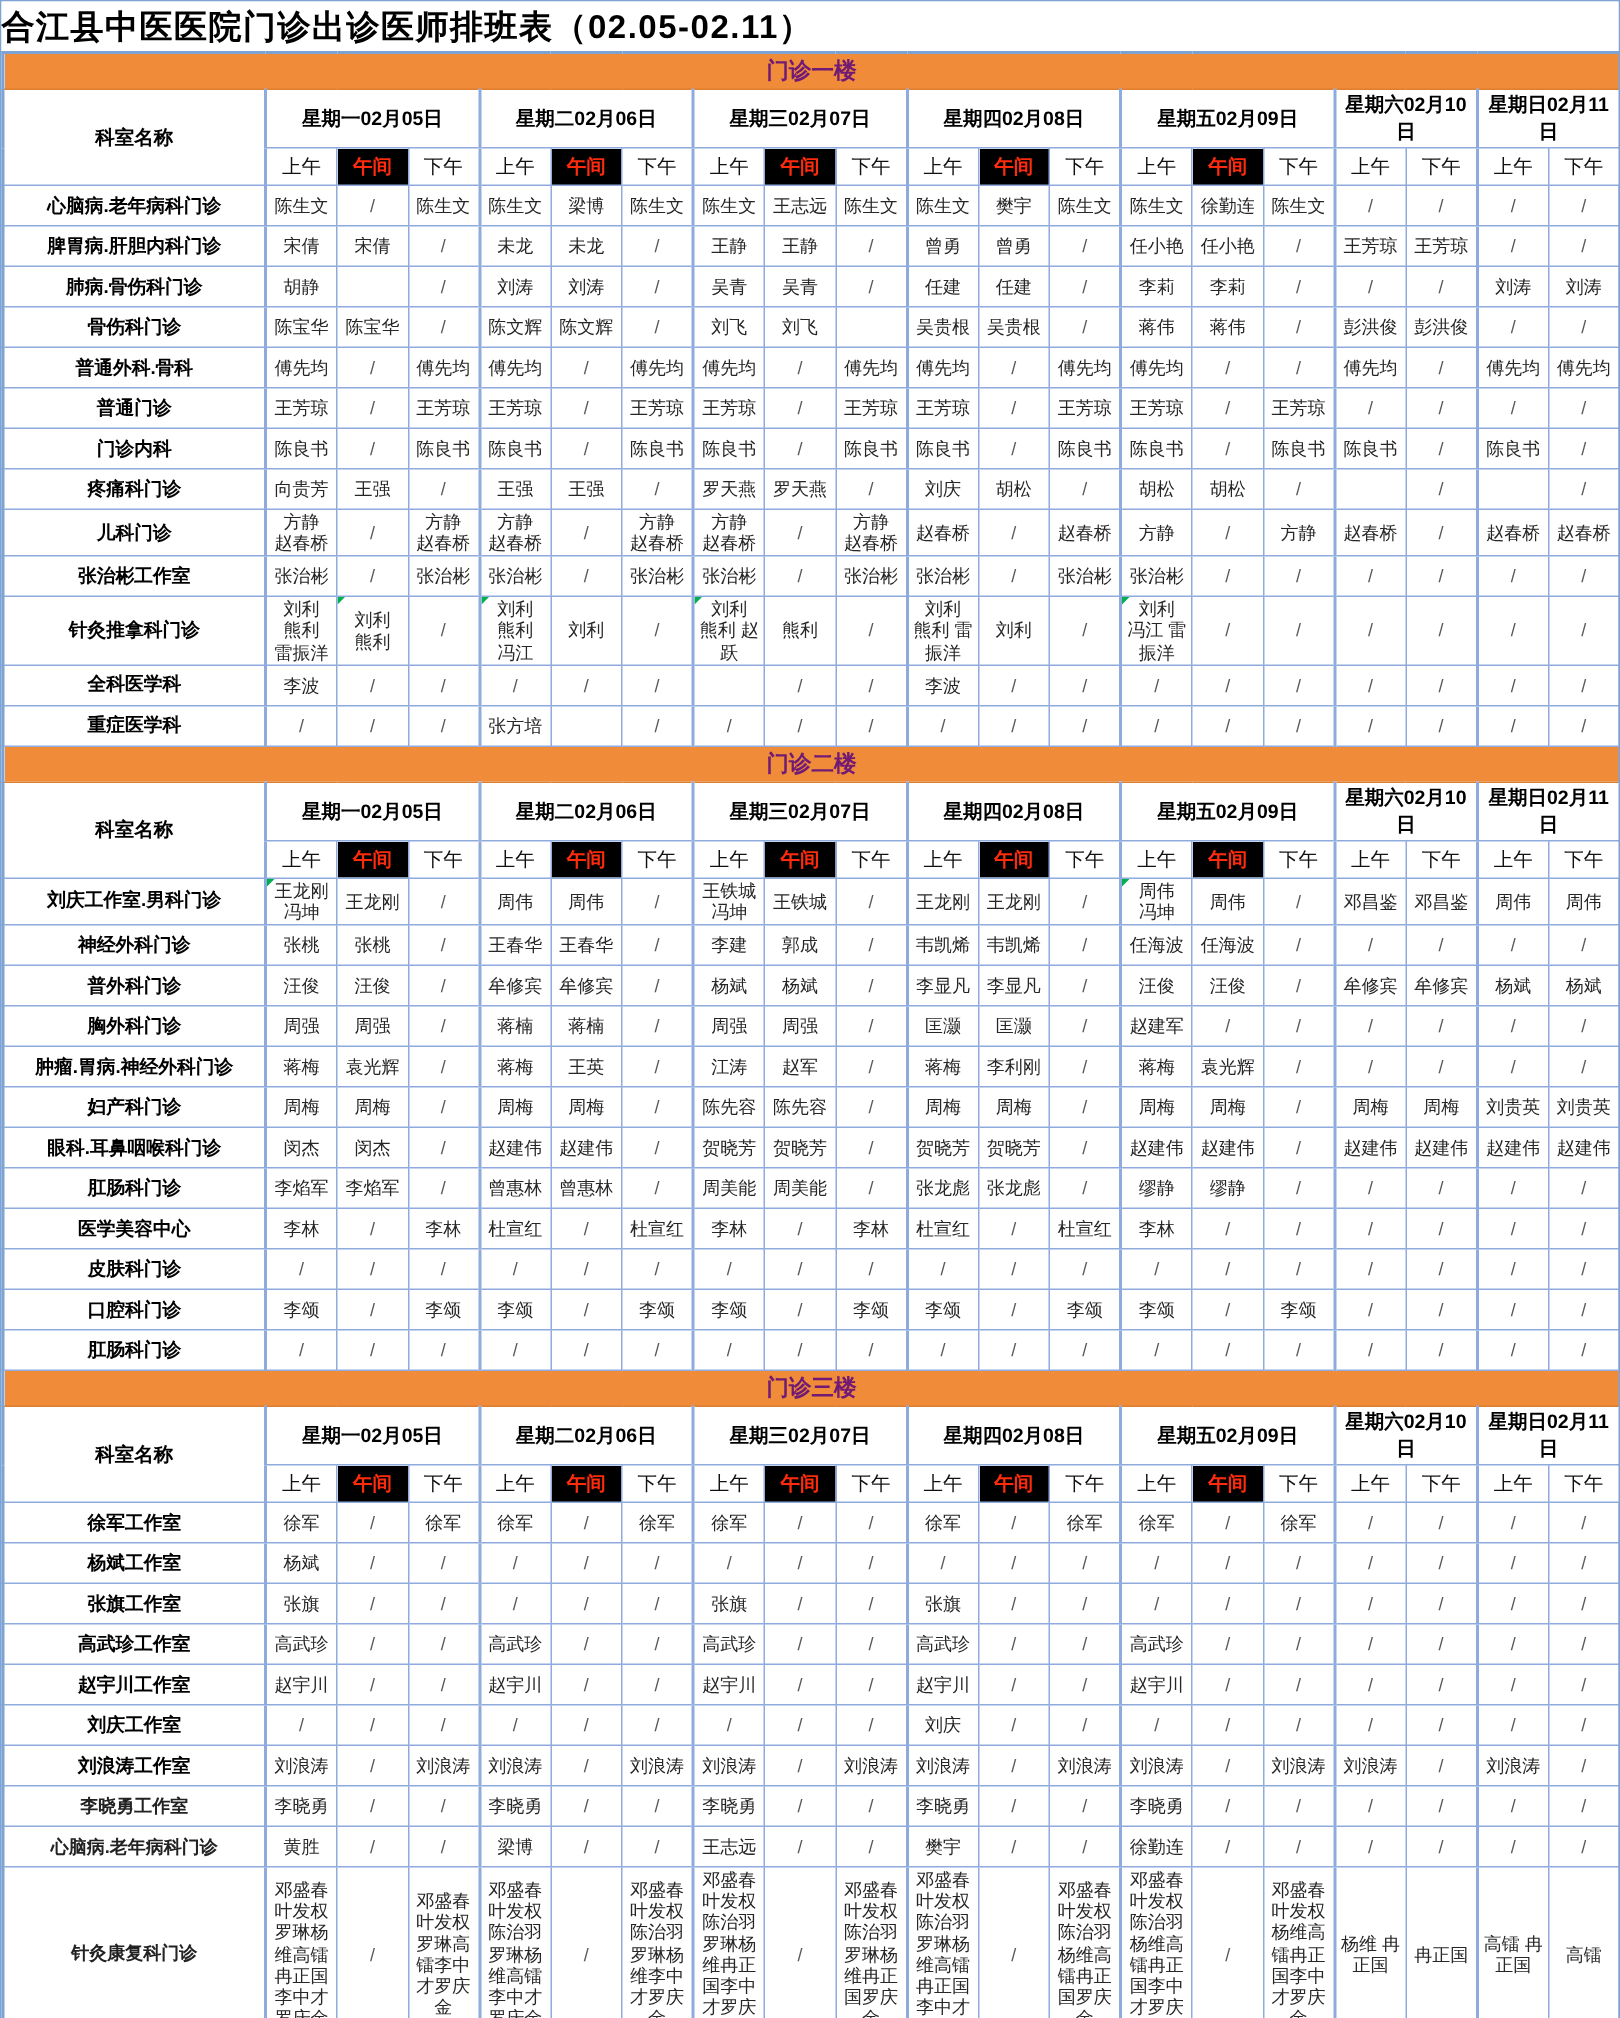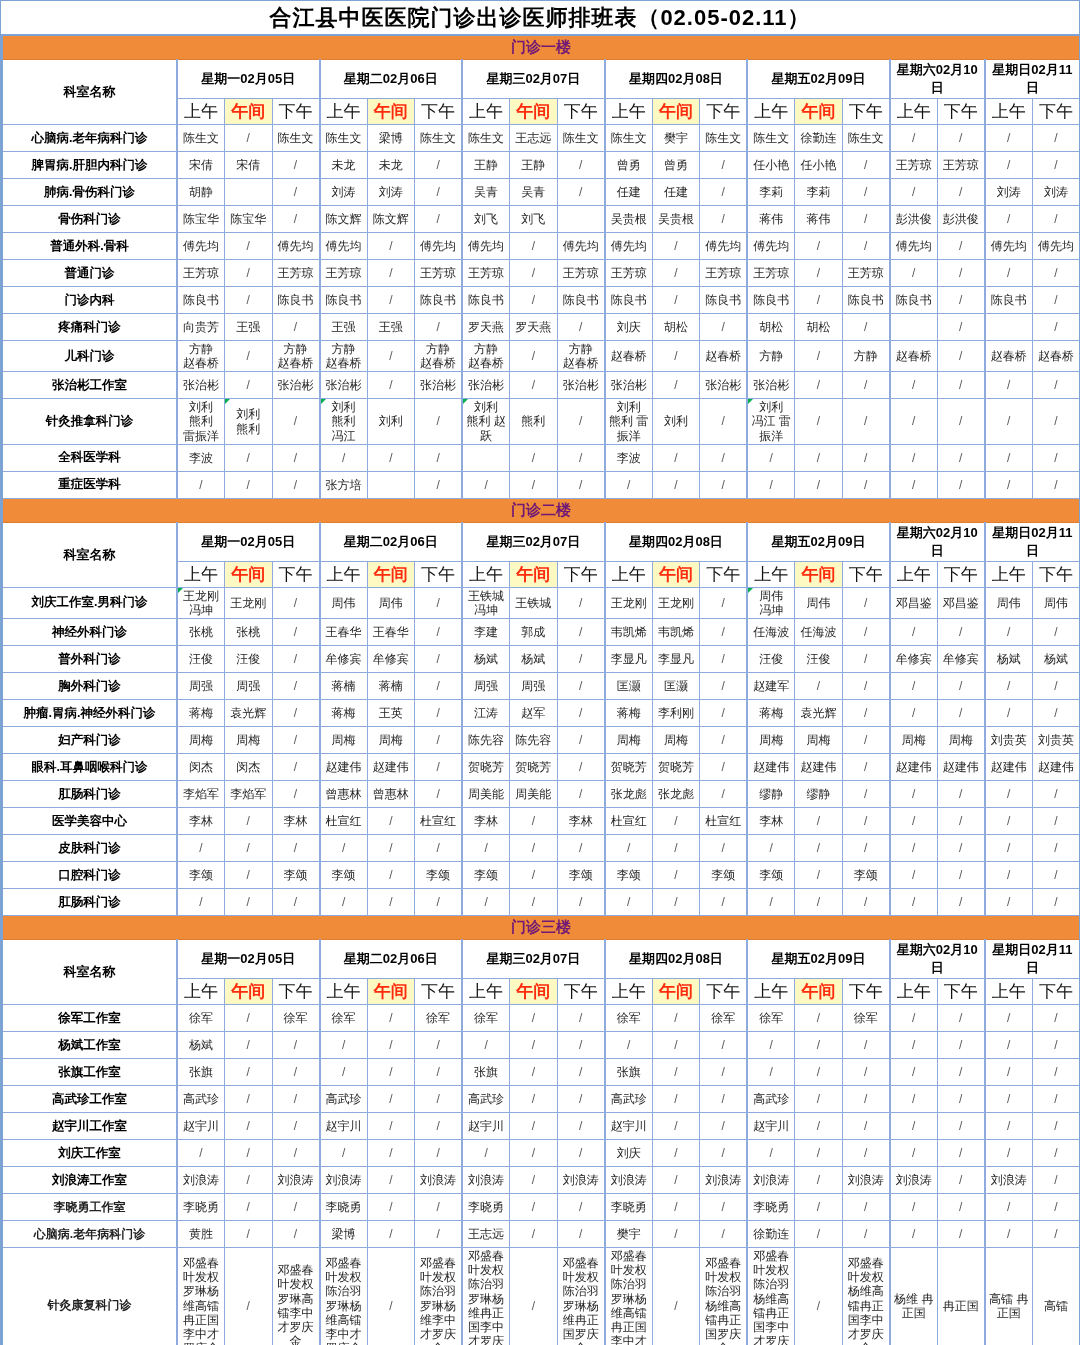--- a/index.html
+++ b/index.html
@@ -1,25 +1,25 @@
 <!DOCTYPE html>
 <html><head>
 <meta charset="utf-8">
 <style>
   html,body{margin:0;padding:0;background:#ffffff;}
   body{width:1080px;font-family:"Liberation Sans","DejaVu Sans",sans-serif;}
   .sheet{width:1078px;border:1px solid #7da3d4;}
-  .title{min-height:33px;line-height:33px;text-align:center;font-weight:bold;font-size:22px;color:#000;background:#fff;letter-spacing:1px;}
+  .title{min-height:33px;line-height:33px;text-align:left;font-weight:bold;font-size:22px;color:#000;background:#fff;letter-spacing:1px;}
   table{border-collapse:collapse;table-layout:fixed;width:1078px;}
   td{border:1px solid #8faadc;text-align:center;vertical-align:middle;overflow:hidden;}
   td.band{background:#f08b39;border:1px solid #e8únor;border:1px solid #de7f2f;font-weight:bold;font-size:15px;color:#701a75;height:21px;}
   td.depthdr{font-weight:bold;font-size:13px;background:#fff;font-family:Liberation Mono, monospace;}
   td.dayhdr{font-weight:bold;font-size:13px;height:30px;background:#fff;}
-  td.slothdr{font-size:17px;height:22px;background:#fff;color:#111;font-family:Liberation Mono, monospace;}
-  td.noon{background:#fef9c3;color:#fe2b0d;font-weight:bold;margin-top:16px;}
+  td.slothdr{font-size:13px;height:22px;background:#fff;color:#111;font-family:Liberation Mono, monospace;}
+  td.noon{background:#000000;color:#fe2b0d;font-weight:bold;margin-top:16px;}
   td.dept{font-weight:bold;font-size:12.5px;color:#000;padding:1px 2px;}
   td.dept.light{font-weight:bold;font-size:12px;color:#222;}
   td.cell{font-size:12px;height:24px;color:#262626;padding:1px 1px;line-height:1.18;white-space:pre-line;word-break:break-all;position:relative;}
   td.slash{color:#595959;}
   .ds{border-left-width:2px;}
   table{border:2px solid #7da3d4;}
   td.nm::before{content:"";position:absolute;top:0;left:0;width:0;height:0;border-top:5px solid #00b050;border-right:5px solid transparent;}
 </style>
 </head>
 <body>

